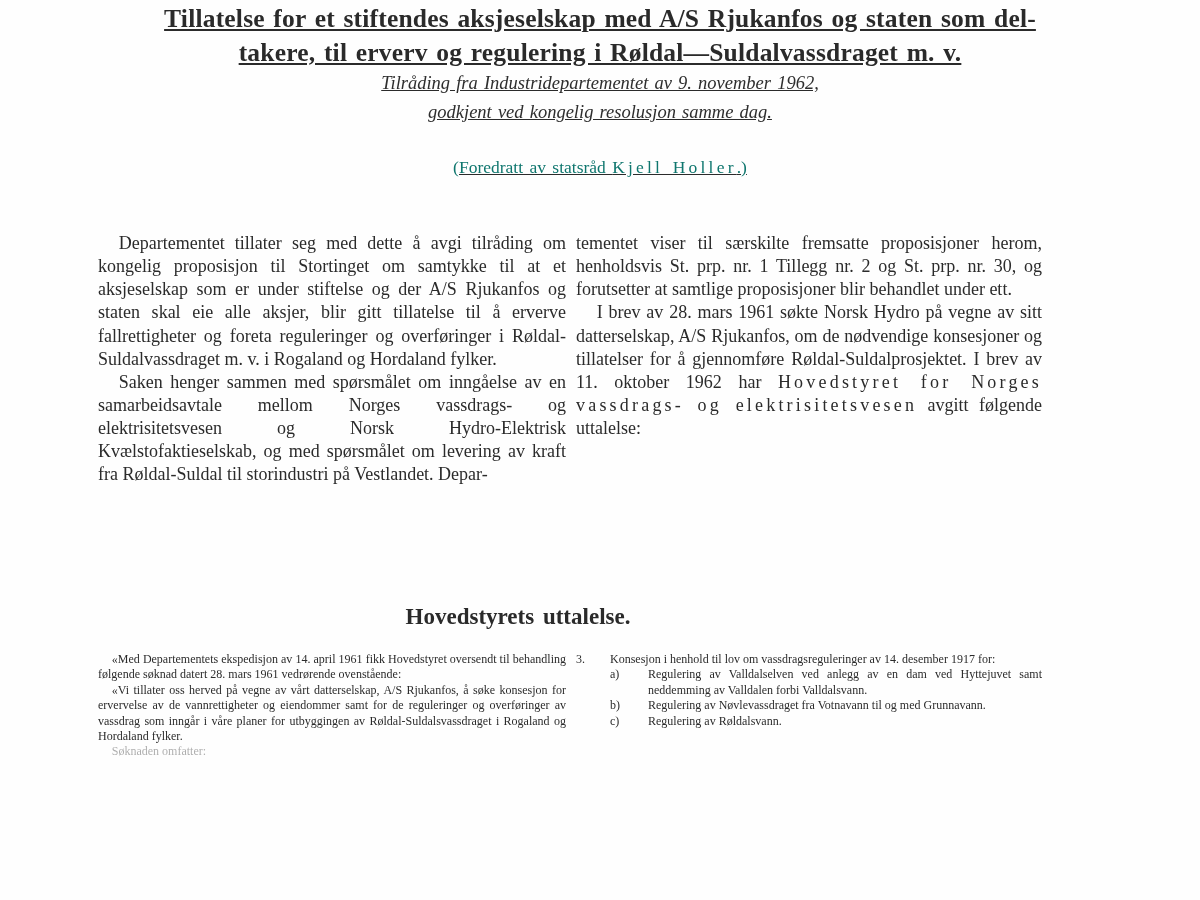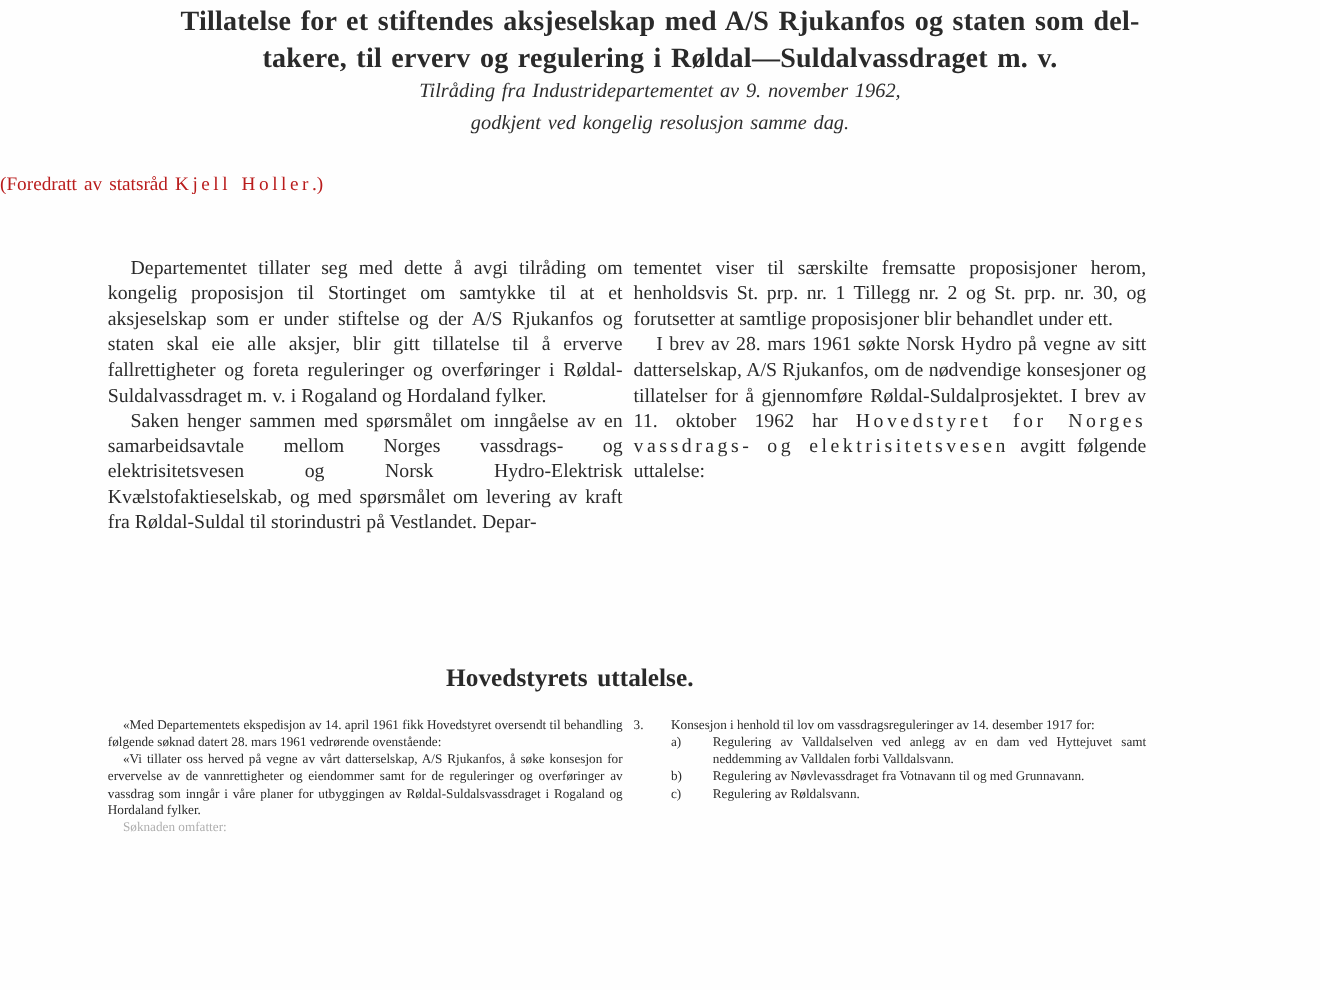--- a/index.html
+++ b/index.html
@@ -20,20 +20,21 @@
     height: 900px;
     position: relative;
     background: #fefefe;
     overflow: hidden;
   }
 
   
   .title-block {
     padding-top: 2px;
     text-align: center;
+    text-decoration: underline;
   }
   .doc-title {
     font-size: 25.5px;
     font-weight: bold;
     line-height: 1.32;
     letter-spacing: 0.2px;
     margin: 0 auto;
     width: 990px;
     color: #2a2a2a;
     word-spacing: 2px;
@@ -47,23 +48,23 @@
     font-size: 18.5px;
     line-height: 1.55;
     color: #2e2e2e;
     text-align: center;
     word-spacing: 1.5px;
   }
   .subtitle .sl { display: block; }
 
   .byline {
     margin-top: 30px;
-    text-align: left;
+    text-align: center;
     font-size: 17.5px;
-    color: #b91c1c;
+    color: #0f766e;
     word-spacing: 2px;
   }
   .spaced {
     letter-spacing: 3.2px;
   }
 
   
   .columns {
     position: absolute;
     top: 232px;

